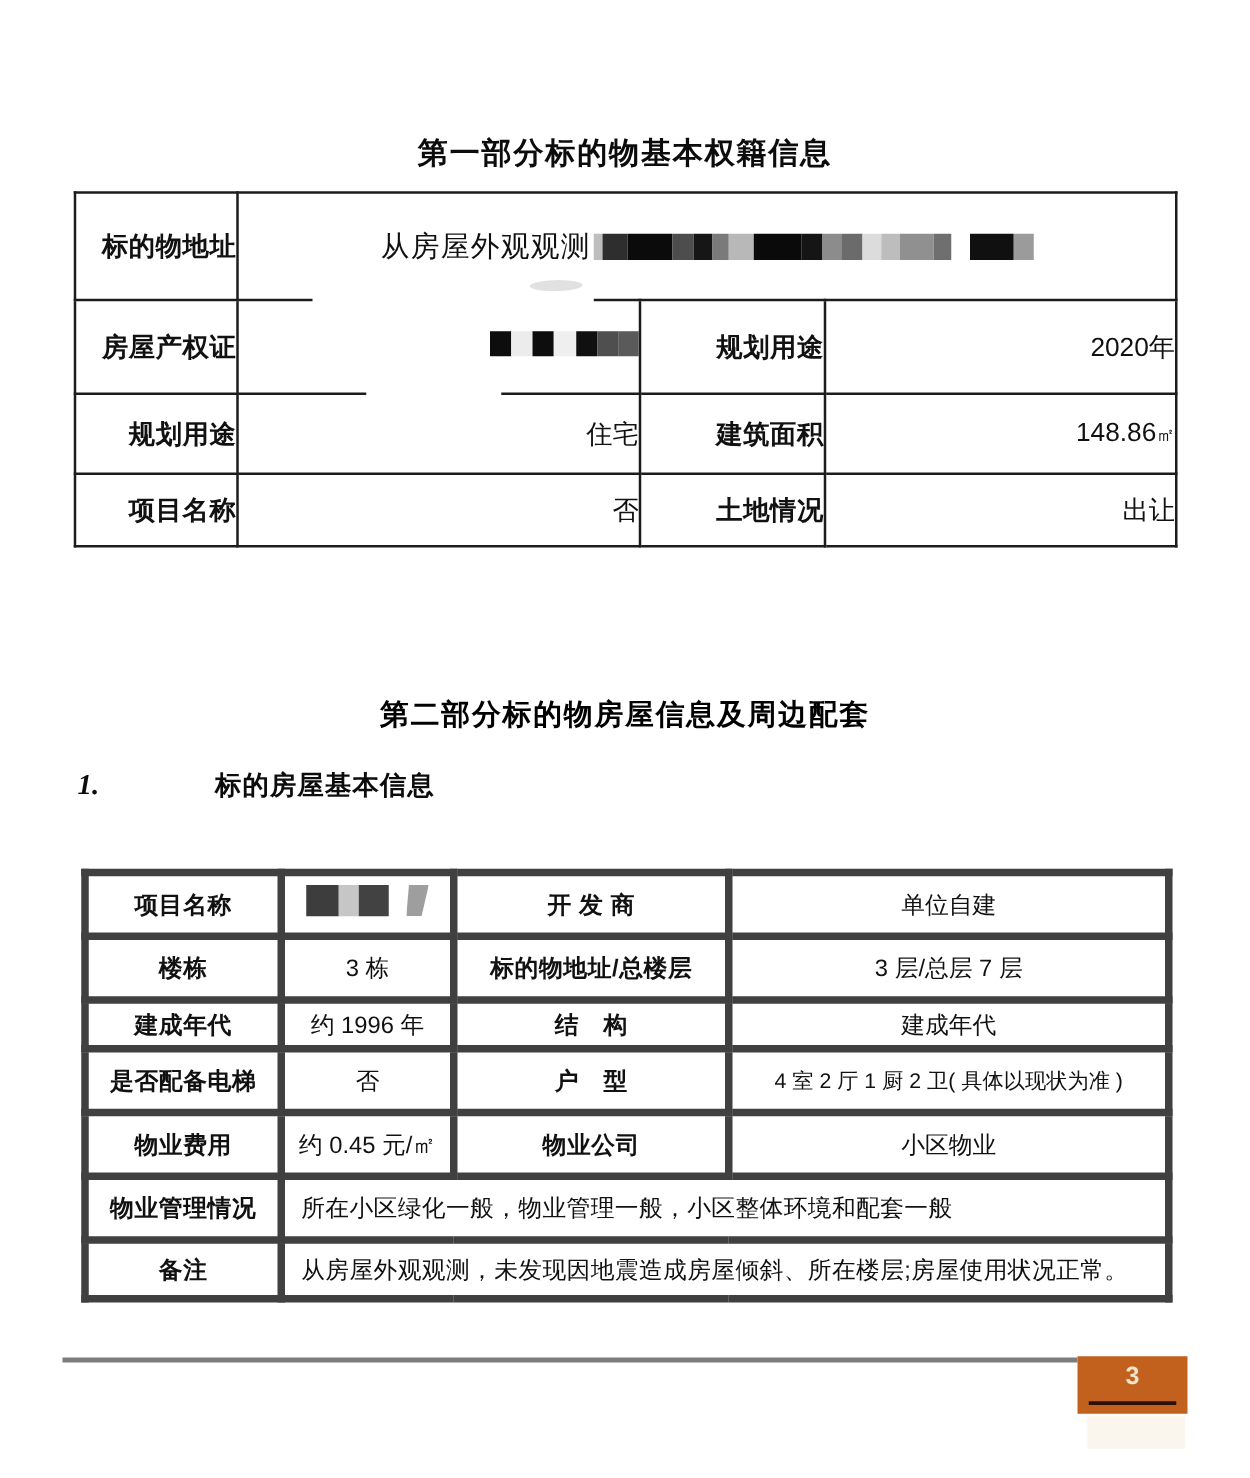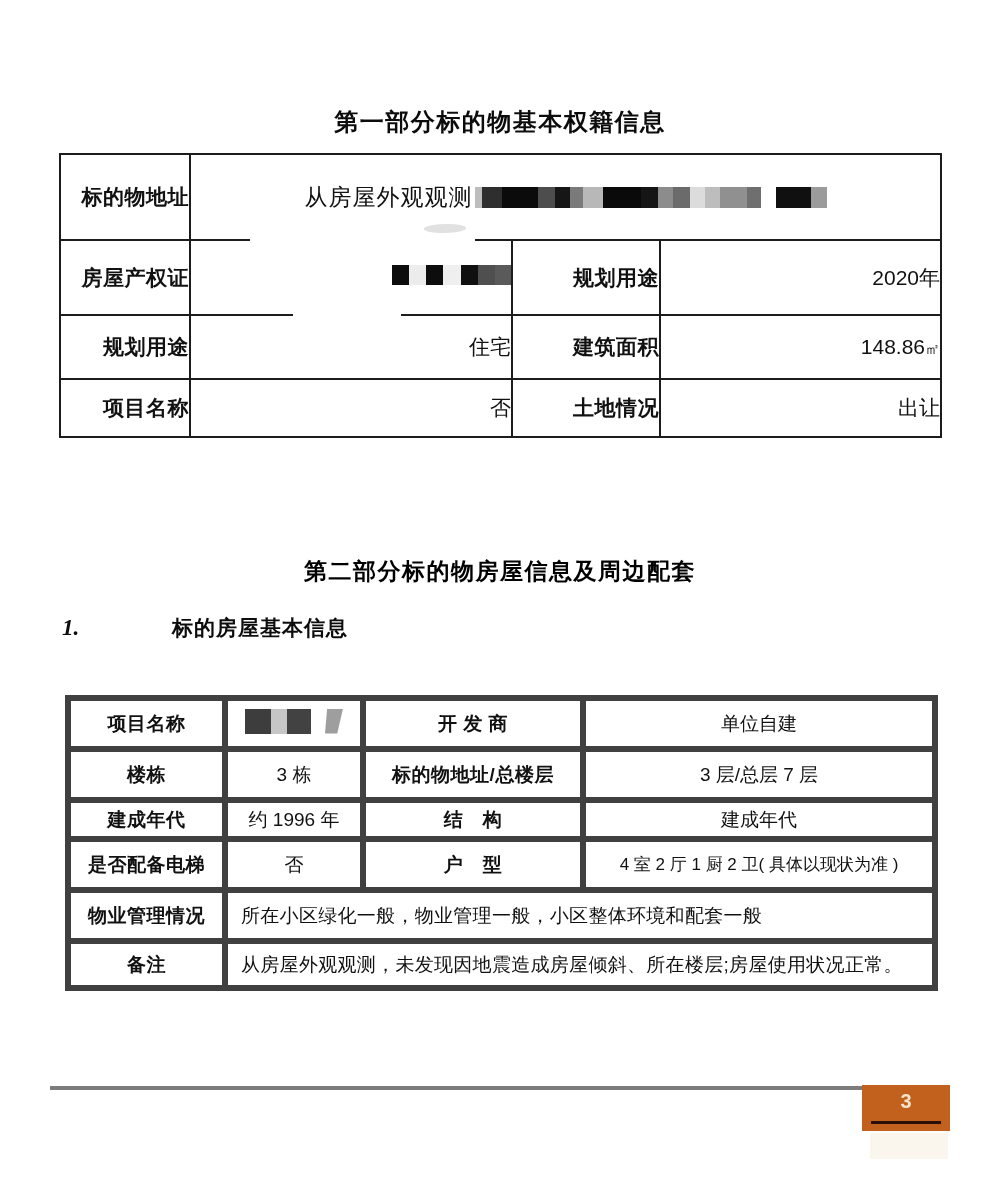--- a/index.html
+++ b/index.html
@@ -163,20 +163,26 @@
     <td class="lbl">结　构</td>
     <td>建成年代</td>
   </tr>
   <tr style="height:51px">
     <td class="lbl">是否配备电梯</td>
     <td>否</td>
     <td class="lbl">户　型</td>
     <td class="small">4 室 2 厅 1 厨 2 卫( 具体以现状为准 )</td>
   </tr>
   <tr style="height:51px">
+    <td class="lbl">物业费用</td>
+    <td>约 0.45 元/㎡</td>
+    <td class="lbl">物业公司</td>
+    <td>小区物业</td>
+  </tr>
+  <tr style="height:51px">
     <td class="lbl">物业管理情况</td>
     <td colspan="3" class="left">所在小区绿化一般，物业管理一般，小区整体环境和配套一般</td>
   </tr>
   <tr style="height:47px">
     <td class="lbl">备注</td>
     <td colspan="3" class="left">从房屋外观观测，未发现因地震造成房屋倾斜、所在楼层;房屋使用状况正常。</td>
   </tr>
 </tbody>
   </table>
 

